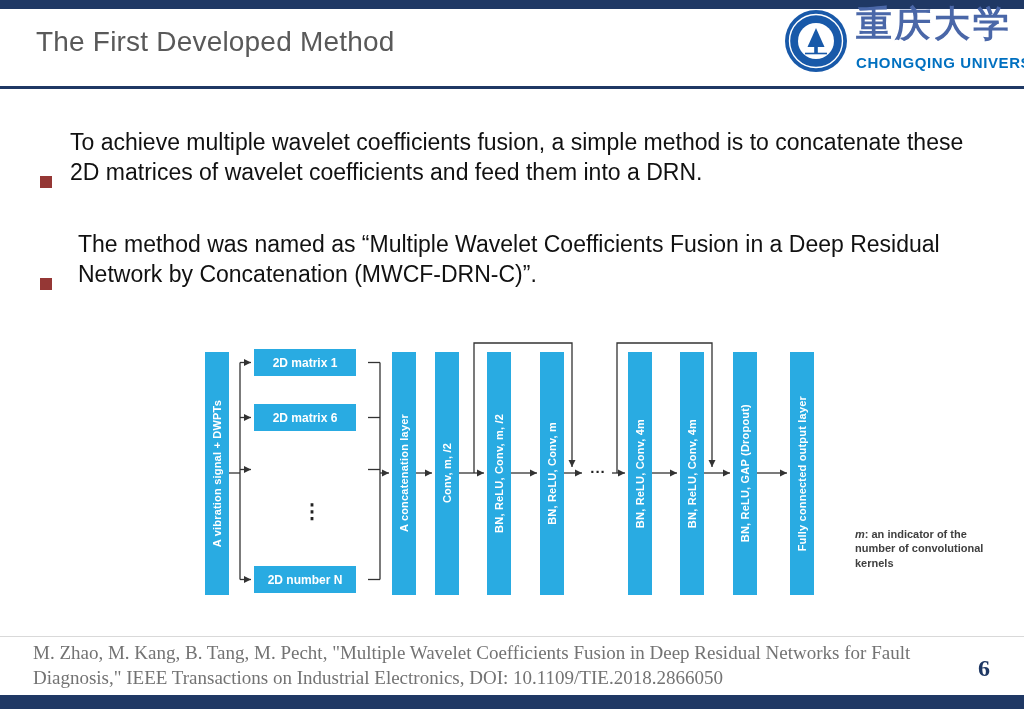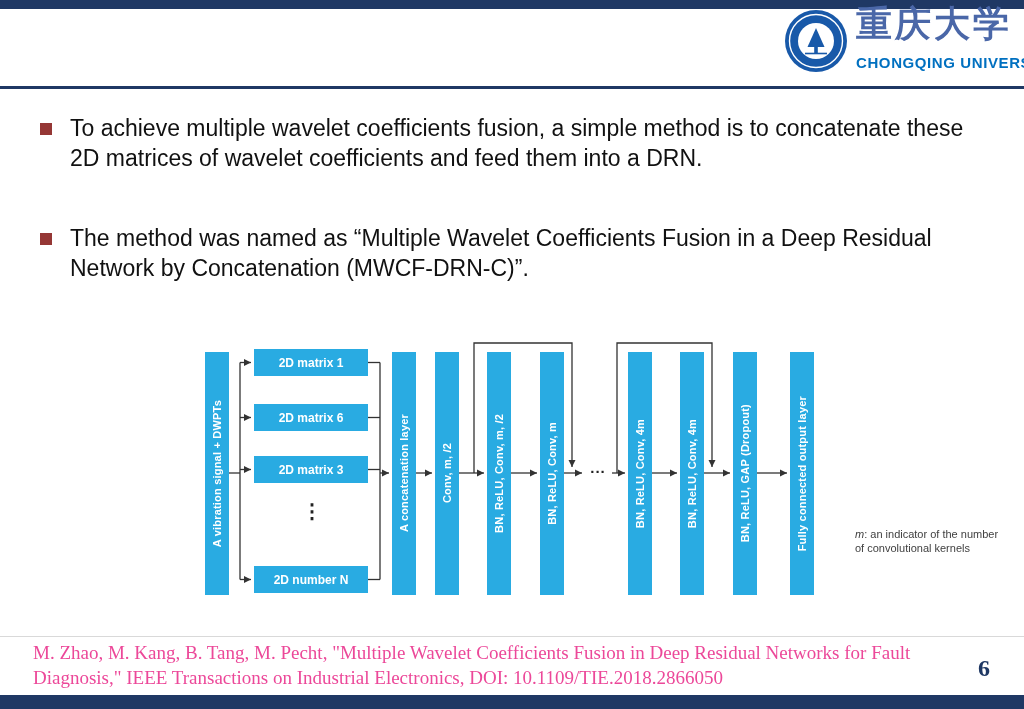--- a/index.html
+++ b/index.html
@@ -19,70 +19,71 @@
   .header-divider { position:absolute; left:0; top:86px; width:1024px; height:3px; background:#1F3864; }
   .emblem { position:absolute; left:783px; top:8px; width:66px; height:66px; }
   .uni-cn {
     position:absolute; left:856px; top:0; width:160px; font-size:36px; font-weight:bold;
     color:#4A67A8; font-family:"DejaVu Serif", serif; letter-spacing:3px; white-space:nowrap;
   }
   .uni-en {
     position:absolute; left:856px; top:54px; font-size:15px; font-weight:bold;
     color:#0070C0; letter-spacing:0.6px; white-space:nowrap;
   }
-  .bullet { position:absolute; left:40px; display:flex; align-items:flex-start; }
+  .bullet { position:absolute; left:40px; display:flex; align-items:flex-end;margin-top:14px; }
   .bullet-1 { top:114px; }
-  .bullet-2 { top:224px; }
+  .bullet-2 { top:216px;gap:8px; }
   .bullet-marker { flex:0 0 12px; width:12px; height:12px; background:#953735; margin-top:9px; margin-right:18px; }
   .bullet-text { width:900px; font-size:23px; line-height:1.3; color:#111111; }
   .diagram { position:absolute; left:0; top:335px; width:1024px; height:292px; }
   .arrows { position:absolute; left:0; top:0; pointer-events:none; }
   .vbar {
     position:absolute; top:17px; width:24px; height:243px; background:#29ABE2;
     display:flex; align-items:center; justify-content:center;
   }
   .vbar span {
     writing-mode:vertical-rl; transform:rotate(180deg); white-space:nowrap;
     color:#ffffff; font-weight:bold; font-size:11px; letter-spacing:0.2px;
   }
   .mbox {
-    position:absolute; left:254px; width:114px; height:27px; background:#29ABE2;
+    position:absolute; left:254px; width:102px; height:27px; background:#29ABE2;
     color:#ffffff; font-weight:bold; font-size:12px;
     display:flex; align-items:center; justify-content:center;
   }
   .mdots {
     position:absolute; left:300px; top:166px; width:24px; text-align:center;
     font-size:20px; font-weight:bold; color:#222222; line-height:1;
   }
   .hdots {
     position:absolute; left:584px; top:124px; width:28px; text-align:center;
     font-size:15px; font-weight:bold; color:#222222; letter-spacing:1px;
   }
   .diagram-note {
     position:absolute; left:855px; top:192px; width:150px;
-    font-size:11px; font-weight:normal; color:#3F3F3F; line-height:1.3;
+    font-size:11px; font-weight:bold; color:#3F3F3F; line-height:1.3;
   }
   .diagram-note i { font-style:italic; }
   .footer-line { position:absolute; left:0; top:636px; width:1024px; height:1px; background:#d9d9d9; }
   .citation {
     position:absolute; left:33px; top:640px; width:945px;
-    font-family:"Liberation Serif", serif; font-size:19px; line-height:1.33; color:#ec4899;
+    font-family:"Liberation Serif", serif; font-size:19px; line-height:1.33; color:#737373;
   }
   .page-number {
     position:absolute; right:34px; top:655px; font-family:"Liberation Serif", serif;
     font-size:24px; font-weight:bold; color:#1F3864;
   }
 </style>
 </head>
 <body>
 
 <div class="slide">
 
   <div class="strip strip-top"></div>
 
+  <h1 class="page-title">The First Developed Method</h1>
 
   <svg class="emblem" viewBox="0 0 66 66">
     <circle cx="33" cy="33" r="31" fill="#1859A9"></circle>
     <circle cx="33" cy="33" r="26.5" fill="none" stroke="#ffffff" stroke-width="1.4"></circle>
     <circle cx="33" cy="33" r="18" fill="#ffffff"></circle>
     <path d="M33 20 L41.5 39 L24.5 39 Z" fill="#1859A9"></path>
     <rect x="31.2" y="39" width="3.6" height="6.5" fill="#1859A9"></rect>
     <path d="M22 45.5 H44" stroke="#1859A9" stroke-width="1.6"></path>
   </svg>
   <div class="uni-cn">重庆大学</div>
@@ -133,21 +134,20 @@
         <path d="M617,138 V8 H712 V132" marker-end="url(#arw)"></path>
       </g>
     </svg>
 
     <div class="vbar" style="left:205px">
       <span>A vibration signal + DWPTs</span>
     </div>
 
     <div class="mbox" style="top:14px">2D matrix 1</div>
     <div class="mbox" style="top:69px">2D matrix 6</div>
-    <div class="mbox" style="top:121px">2D matrix 3</div>
     <div class="mdots">⋮</div>
     <div class="mbox" style="top:231px">2D number N</div>
 
     <div class="vbar" style="left:392px">
       <span>A concatenation layer</span>
     </div>
     <div class="vbar" style="left:435px">
       <span>Conv, m, /2</span>
     </div>
     <div class="vbar" style="left:487px">

